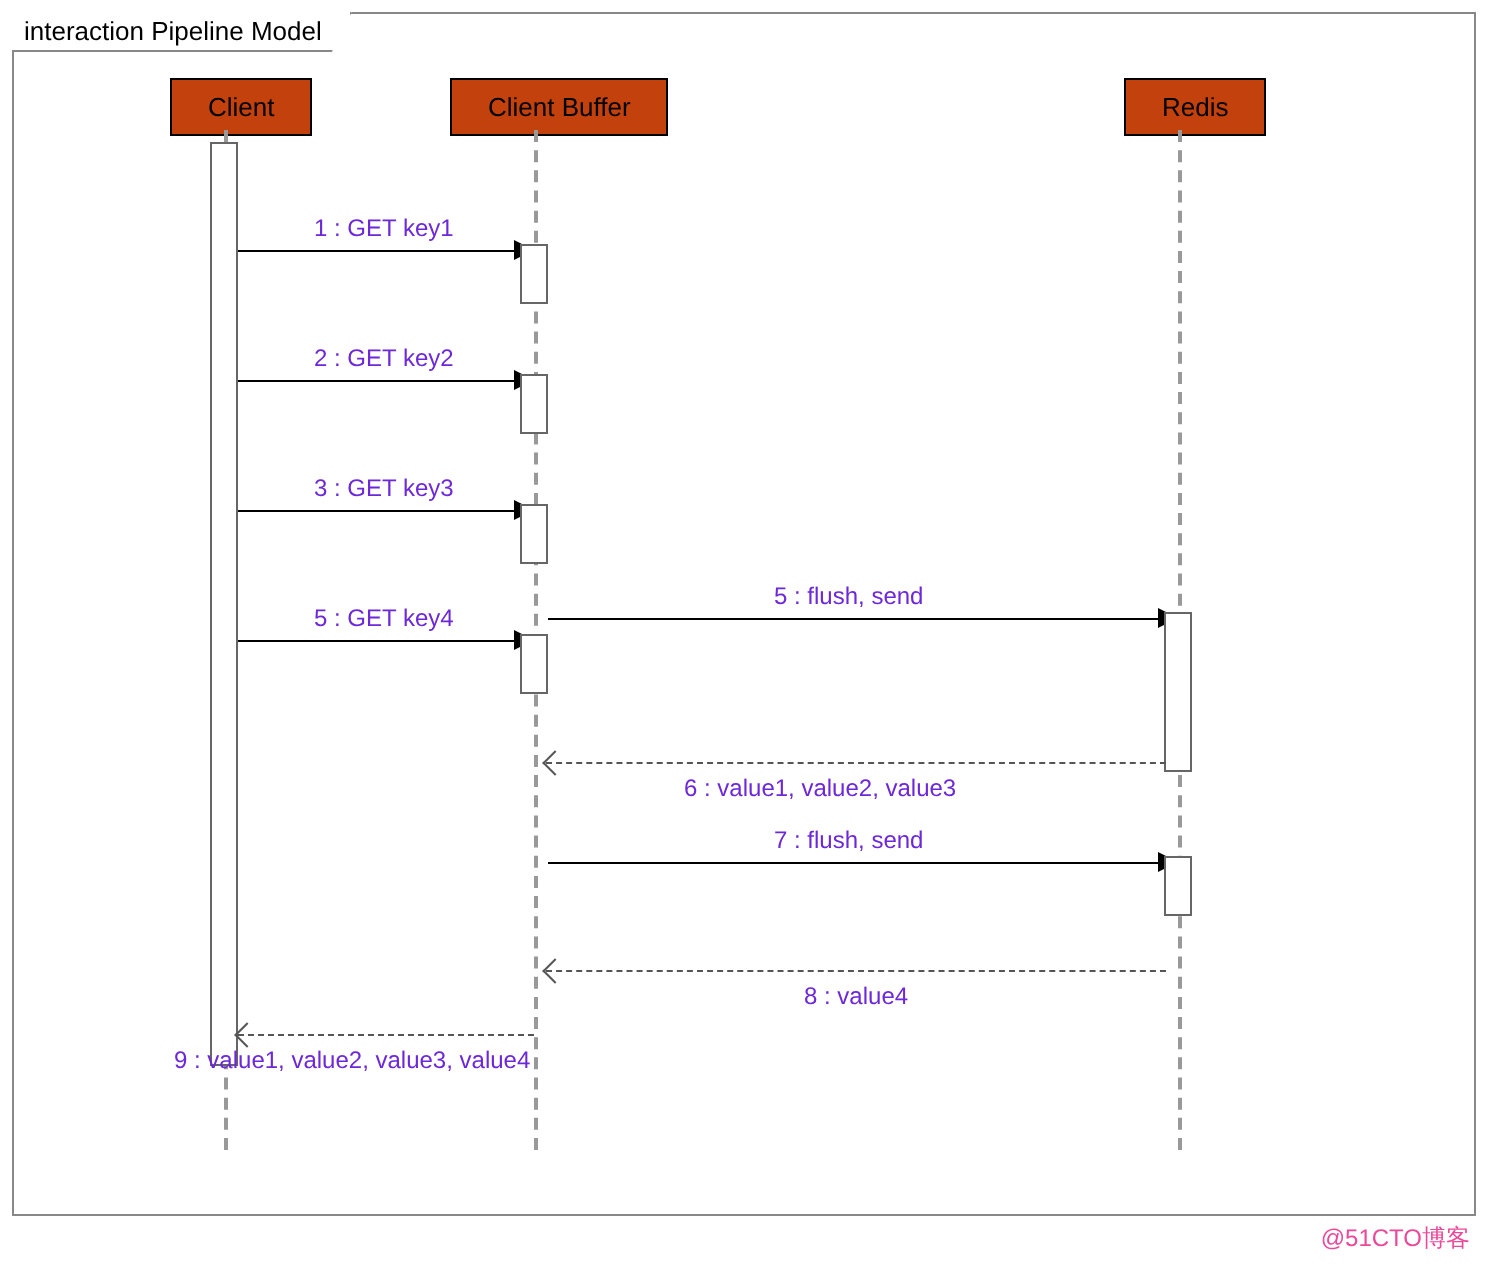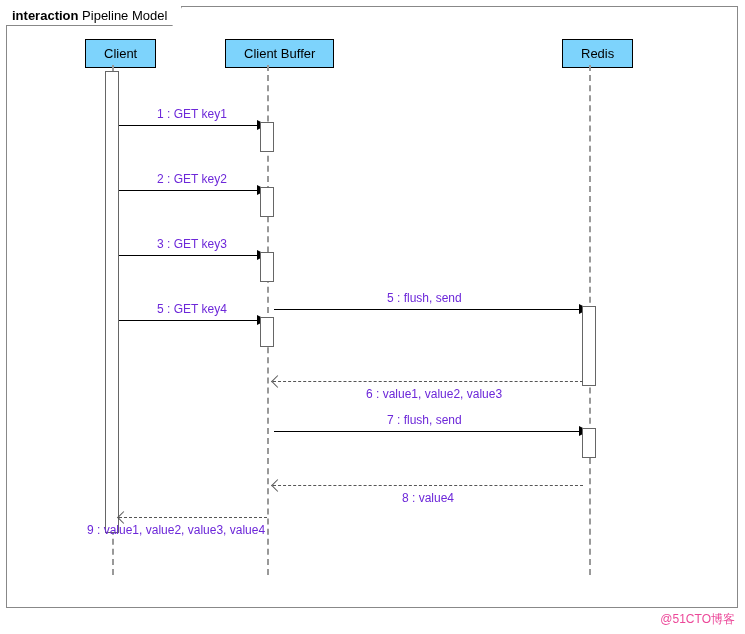--- a/index.html
+++ b/index.html
@@ -24,26 +24,26 @@
     left: -1px;
     top: -1px;
     background: #fff;
     border: 1px solid #888;
     border-top: none;
     border-left: none;
     padding: 2px 14px 2px 6px;
     font-size: 13px;
     clip-path: polygon(0 0, 100% 0, calc(100% - 10px) 100%, 0 100%);
   }
-  .frame-tab b { font-weight: bold; text-align: right; }
+  .frame-tab b { font-weight: normal; text-align: right; }
   .participant {
     position: absolute;
     top: 32px;
     border: 1px solid #000;
-    background: #7dd3fc;
+    background: #c2410c;
     padding: 6px 18px;
     font-size: 13px;
     text-align: center;
   }
   .lifeline {
     position: absolute;
     top: 58px;
     width: 0;
     border-left: 2px dashed #999;
   }
@@ -139,21 +139,21 @@
   <div class="arrow-head right" style="left:572px; top:297px;"></div>
   <div class="activation" style="left:582px; top:299px; height:78px;"></div>
 
   <div class="msg" style="left:150px; top:295px;">5 : GET key4</div>
   <div class="arrow-line" style="left:112px; top:313px; width:140px;"></div>
   <div class="arrow-head right" style="left:250px; top:308px;"></div>
   <div class="activation" style="left:260px; top:310px; height:28px;"></div>
 
   <div class="arrow-line dashed" style="left:266px; top:374px; width:310px;"></div>
   <div class="arrow-head left-open" style="left:266px; top:370px;"></div>
-  <div class="msg" style="left:359px; top:380px;text-align:center;">6 : value1, value2, value3</div>
+  <div class="msg" style="left:335px; top:380px;text-align:center;">6 : value1, value2, value3</div>
 
   <div class="msg" style="left:380px; top:406px;">7 : flush, send</div>
   <div class="arrow-line" style="left:267px; top:424px; width:308px;"></div>
   <div class="arrow-head right" style="left:572px; top:419px;"></div>
   <div class="activation" style="left:582px; top:421px; height:28px;"></div>
 
   <div class="arrow-line dashed" style="left:266px; top:478px; width:310px;"></div>
   <div class="arrow-head left-open" style="left:266px; top:474px;"></div>
   <div class="msg" style="left:395px; top:484px;">8 : value4</div>
 

